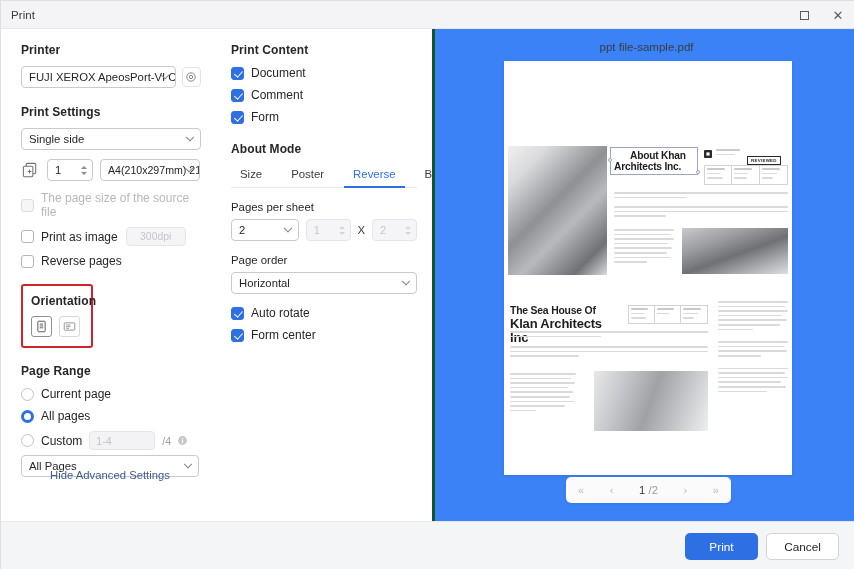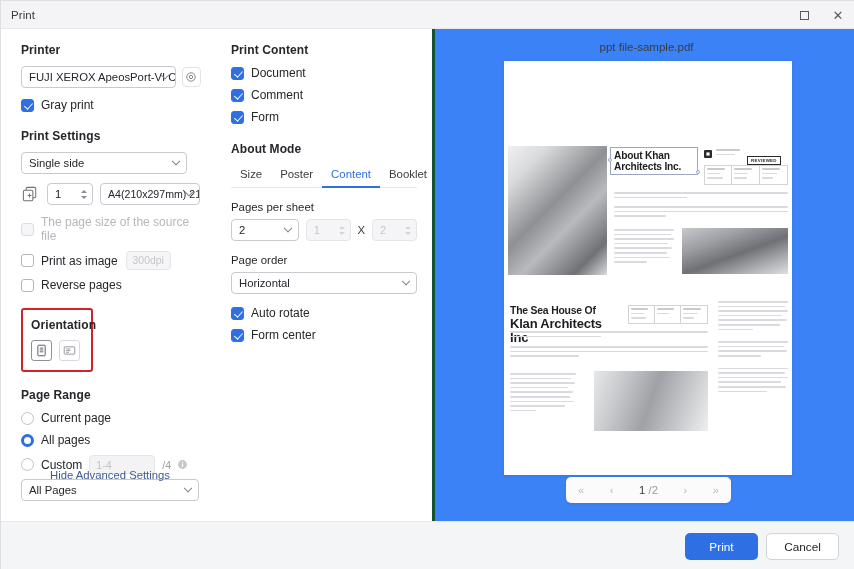--- a/index.html
+++ b/index.html
@@ -179,21 +179,21 @@
     width: 0; height: 0;
     border-left: 3.2px solid transparent;
     border-right: 3.2px solid transparent;
   }
   .sp-up { border-bottom: 3.6px solid #8b8c93; }
   .sp-dn { border-top: 3.6px solid #8b8c93; }
   .paper-select { width: 100px; font-size: 10.6px; padding-right: 16px; }
 
   
   .dpi-box {
-    width: 45px; height: 19px;
+    width: 60px; height: 19px;
     border: 1px solid #e4e5e9;
     border-radius: 4px;
     background: #f5f5f7;
     display: flex; align-items: center; justify-content: center;
     margin-left: 8px;
     font-size: 10.4px;
     color: #c5c6cb;
   }
 
   
@@ -236,21 +236,21 @@
     position: absolute;
     left: 0; right: 0;
     top: 440px;
     text-align: center;
     font-size: 11.3px;
     color: #3c5a94;
     cursor: default;
   }
 
   
-  .tabs { display: flex; gap: 0; margin-top: 2px; }
+  .tabs { display: flex; gap: 11px; margin-top: 2px; }
   .tab {
     font-size: 11.4px;
     color: #3b3b40;
     padding: 3px 9px 6px 9px;
     cursor: default;
     border-bottom: 2px solid transparent;
     white-space: nowrap;
   }
   .tab.active { color: #2f6fe4; border-bottom-color: #2f6fe4; }
   .tabs-underline {
@@ -427,28 +427,24 @@
             </span>
         </div>
         <div class="gear-btn">
           <svg width="12" height="12" viewBox="0 0 16 16">
             <circle cx="8" cy="8" r="5.6" fill="none" stroke="#6e7076" stroke-width="1.1"></circle>
             <circle cx="8" cy="8" r="2.2" fill="none" stroke="#6e7076" stroke-width="1.1"></circle>
           </svg>
         </div>
       </div>
 
-      <div class="row" style="margin-top:10px">
-        <span class="cb checked"></span>
-        <span class="cb-label">Gray print</span>
-      </div>
 
       <div class="section-title gap-top">Print Settings</div>
 
-      <div class="select" style="width:166px">
+      <div class="select" style="width:180px">
         <span>Single side</span>
         <span class="chev">
             <span class="chev-glyph"></span>
           </span>
       </div>
 
       <div class="copies-row">
         <svg class="copies-icon" viewBox="0 0 20 20">
           <rect x="5.5" y="2.5" width="10" height="11" rx="1.3" fill="#fff" stroke="#6e7076" stroke-width="1.1"></rect>
           <rect x="2.5" y="5.5" width="10" height="11" rx="1.3" fill="#fff" stroke="#6e7076" stroke-width="1.1"></rect>
@@ -552,21 +548,21 @@
       <div class="row">
         <span class="cb checked"></span>
         <span class="cb-label">Form</span>
       </div>
 
       <div class="section-title" style="margin-top:18px">About Mode</div>
 
       <div class="tabs">
         <div class="tab">Size</div>
         <div class="tab">Poster</div>
-        <div class="tab active">Content</div>
+        <div class="tab active">Reverse</div>
         <div class="tab">Booklet</div>
       </div>
       <div class="tabs-underline"></div>
 
       <div class="sublabel">Pages per sheet</div>
       <div class="pps-row">
         <div class="select pps-select">
           <span>2</span>
           <span class="chev">
               <span class="chev-glyph"></span>
@@ -612,21 +608,21 @@
 
       <div class="page-sheet">
 
         <div class="slide slide-a">
           <div style="position:absolute;left:4px;top:2px;width:99px;height:129px;" class="img-tower"></div>
 
           <div style="position:absolute;left:110px;top:6px;width:83px;">
             <div class="sel-box" style="left:-4px;top:-3px;width:88px;height:28px;"></div>
             <span class="sel-h" style="left:-6px;top:8px;"></span>
             <span class="sel-h" style="left:82px;top:20px;"></span>
-            <div class="hl-title" style="font-size:10.2px;">About Khan</div>
+            <div class="hl-title" style="font-size:10.2px;margin-left:16px;">About Khan</div>
             <div class="hl-title" style="font-size:10.2px;">Architects Inc.</div>
           </div>
 
           <div style="position:absolute;left:200px;top:5px;display:flex;align-items:center;gap:4px;">
             <svg width="8" height="8" viewBox="0 0 10 10">
               <rect x="0" y="0" width="10" height="10" rx="1.4" fill="#2a2a2d"></rect>
               <rect x="3" y="3" width="4" height="4" fill="#fff"></rect>
             </svg>
             <div style="width:24px">
               <div class="ln dark" style="width:100%"></div>

